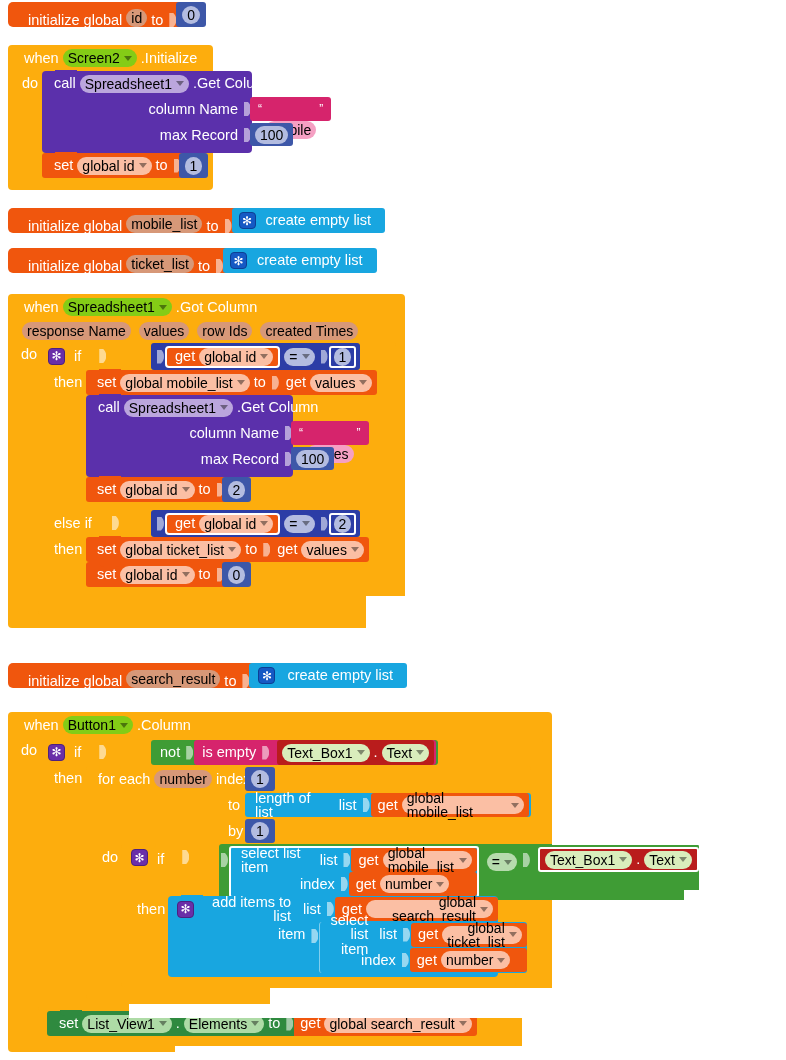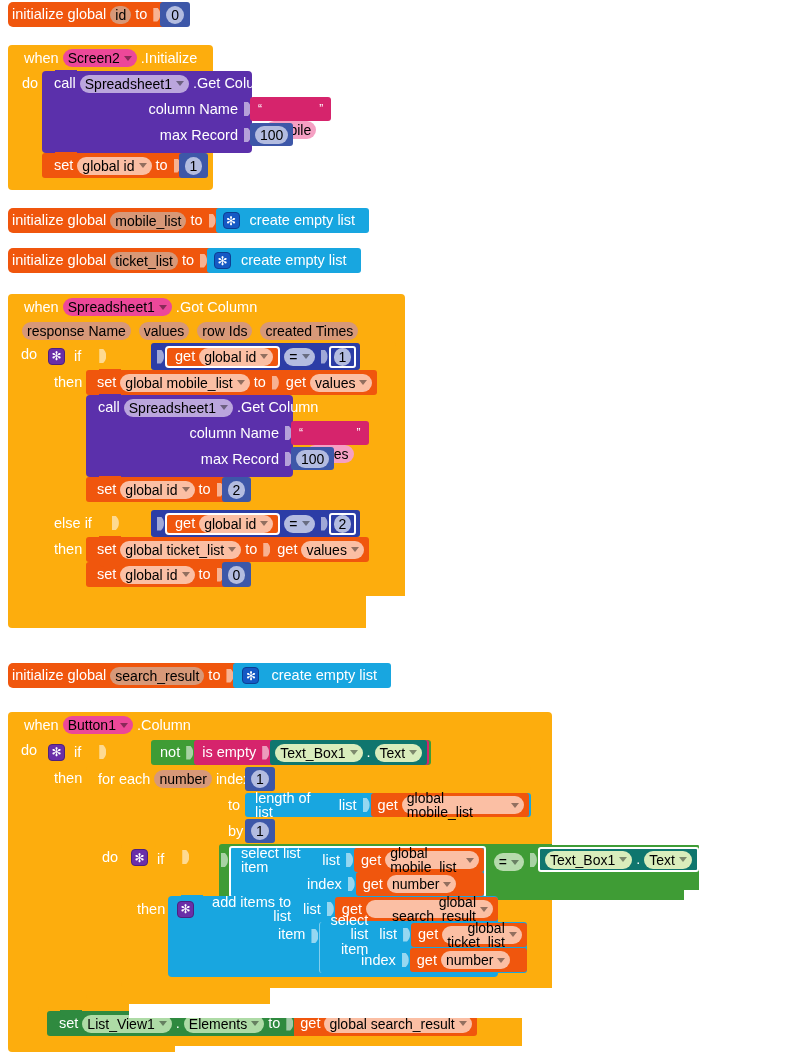--- a/index.html
+++ b/index.html
@@ -40,34 +40,34 @@
     border-right:4px solid transparent;
     border-top:5px solid rgba(0,0,0,.42);
     margin-left:1px;
   }
 
   
   .c-var      { background:#f0560d; }      
   .c-var-pill { background:#fbbfa4; }
   .c-var-pill2{ background:#d79878; }
   .c-ctrl     { background:#fdad0d; }      
-  .c-ctrl-pill{ background:#ec4899; }
+  .c-ctrl-pill{ background:#84cc16; }
   .c-math     { background:#3d57a8; }      
   .c-math-pill{ background:#b3bce0; }
   .c-logicb   { background:#2c3da6; }      
   .c-list     { background:#18a6e0; }      
   .c-call     { background:#5b30ab; }      
   .c-call-pill{ background:#bba6dd; }
   .c-text     { background:#d6246c; }      
   .c-text-pill{ background:#f5a0c3;margin-top:42px; }
   .c-logic    { background:#3f9c35; }      
   .c-logic-pill{ background:#b6dbad; }
   .c-getset   { background:#2f8a3f; }      
   .c-getset-pill{ background:#aedba6; }
-  .c-comp     { background:#0f766e; }      
+  .c-comp     { background:#b91c1c;margin-left:7px; }      
   .c-comp-pill{ background:#d9edbc; }
 
   
   .gear {
     width:17px;height:17px;border-radius:4px;
     background:#6a2fa8; border:1px solid #4d2080;
     display:inline-flex;align-items:center;justify-content:center;
     color:#fff;font-size:12px;line-height:1;
     margin:0 3px;
     flex:0 0 auto;
@@ -91,23 +91,23 @@
   }
 
   
   .outline { border:2px solid #ffffff; }
 
   
 
   
   #b-init-id { left:8px; top:2px; }
   .initrow {
-    display:flex;align-items:center;height:25px;
+    display:flex;align-items:flex-end;height:25px;
     border-radius:5px 2px 2px 5px;
-    padding-left:0; padding-right:2px;
+    padding-left:16px; padding-right:2px;
   }
 
   
   .event {
     position:absolute;
     background:#fdad0d;
     border-radius:4px;
   }
   .event .hdr { display:flex;align-items:center;height:26px;padding-left:12px; }
 

